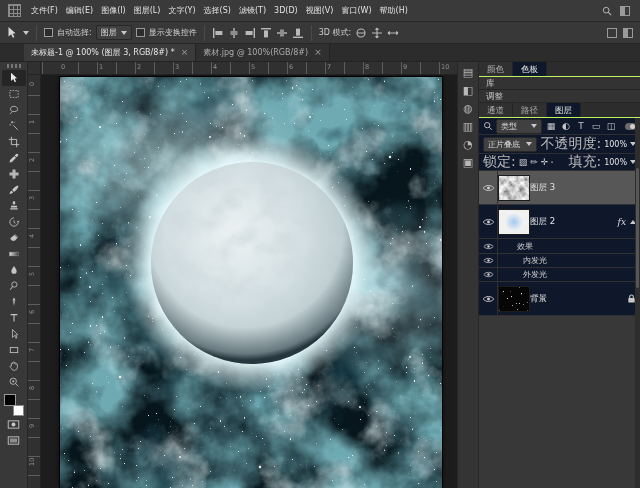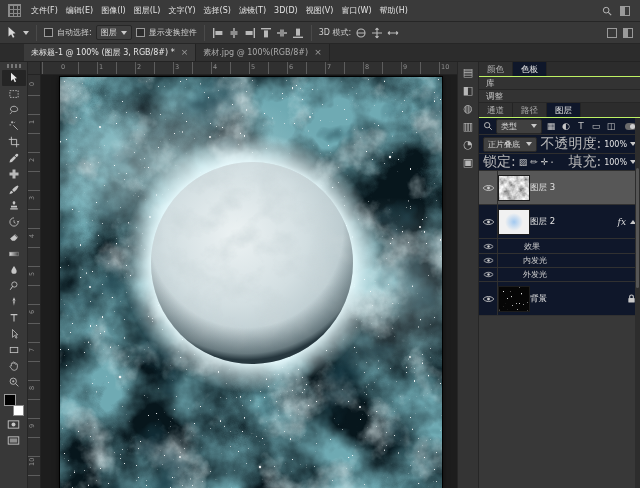--- a/index.html
+++ b/index.html
@@ -563,21 +563,21 @@
               <i class="caret up"></i>
             </span>
           </div>
 
           <div class="fxrow fxhead">
             <span class="eyebox">
                 <svg class="eye">
                   <use href="#symEye"></use>
                 </svg>
               </span>
-            <span class="fxlabel" style="margin-left:21px">效果</span>
+            <span class="fxlabel" style="margin-left:14px">效果</span>
           </div>
           <div class="fxrow">
             <span class="eyebox">
                 <svg class="eye">
                   <use href="#symEye"></use>
                 </svg>
               </span>
             <span class="fxlabel" style="margin-left:20px">内发光</span>
           </div>
           <div class="fxrow">

